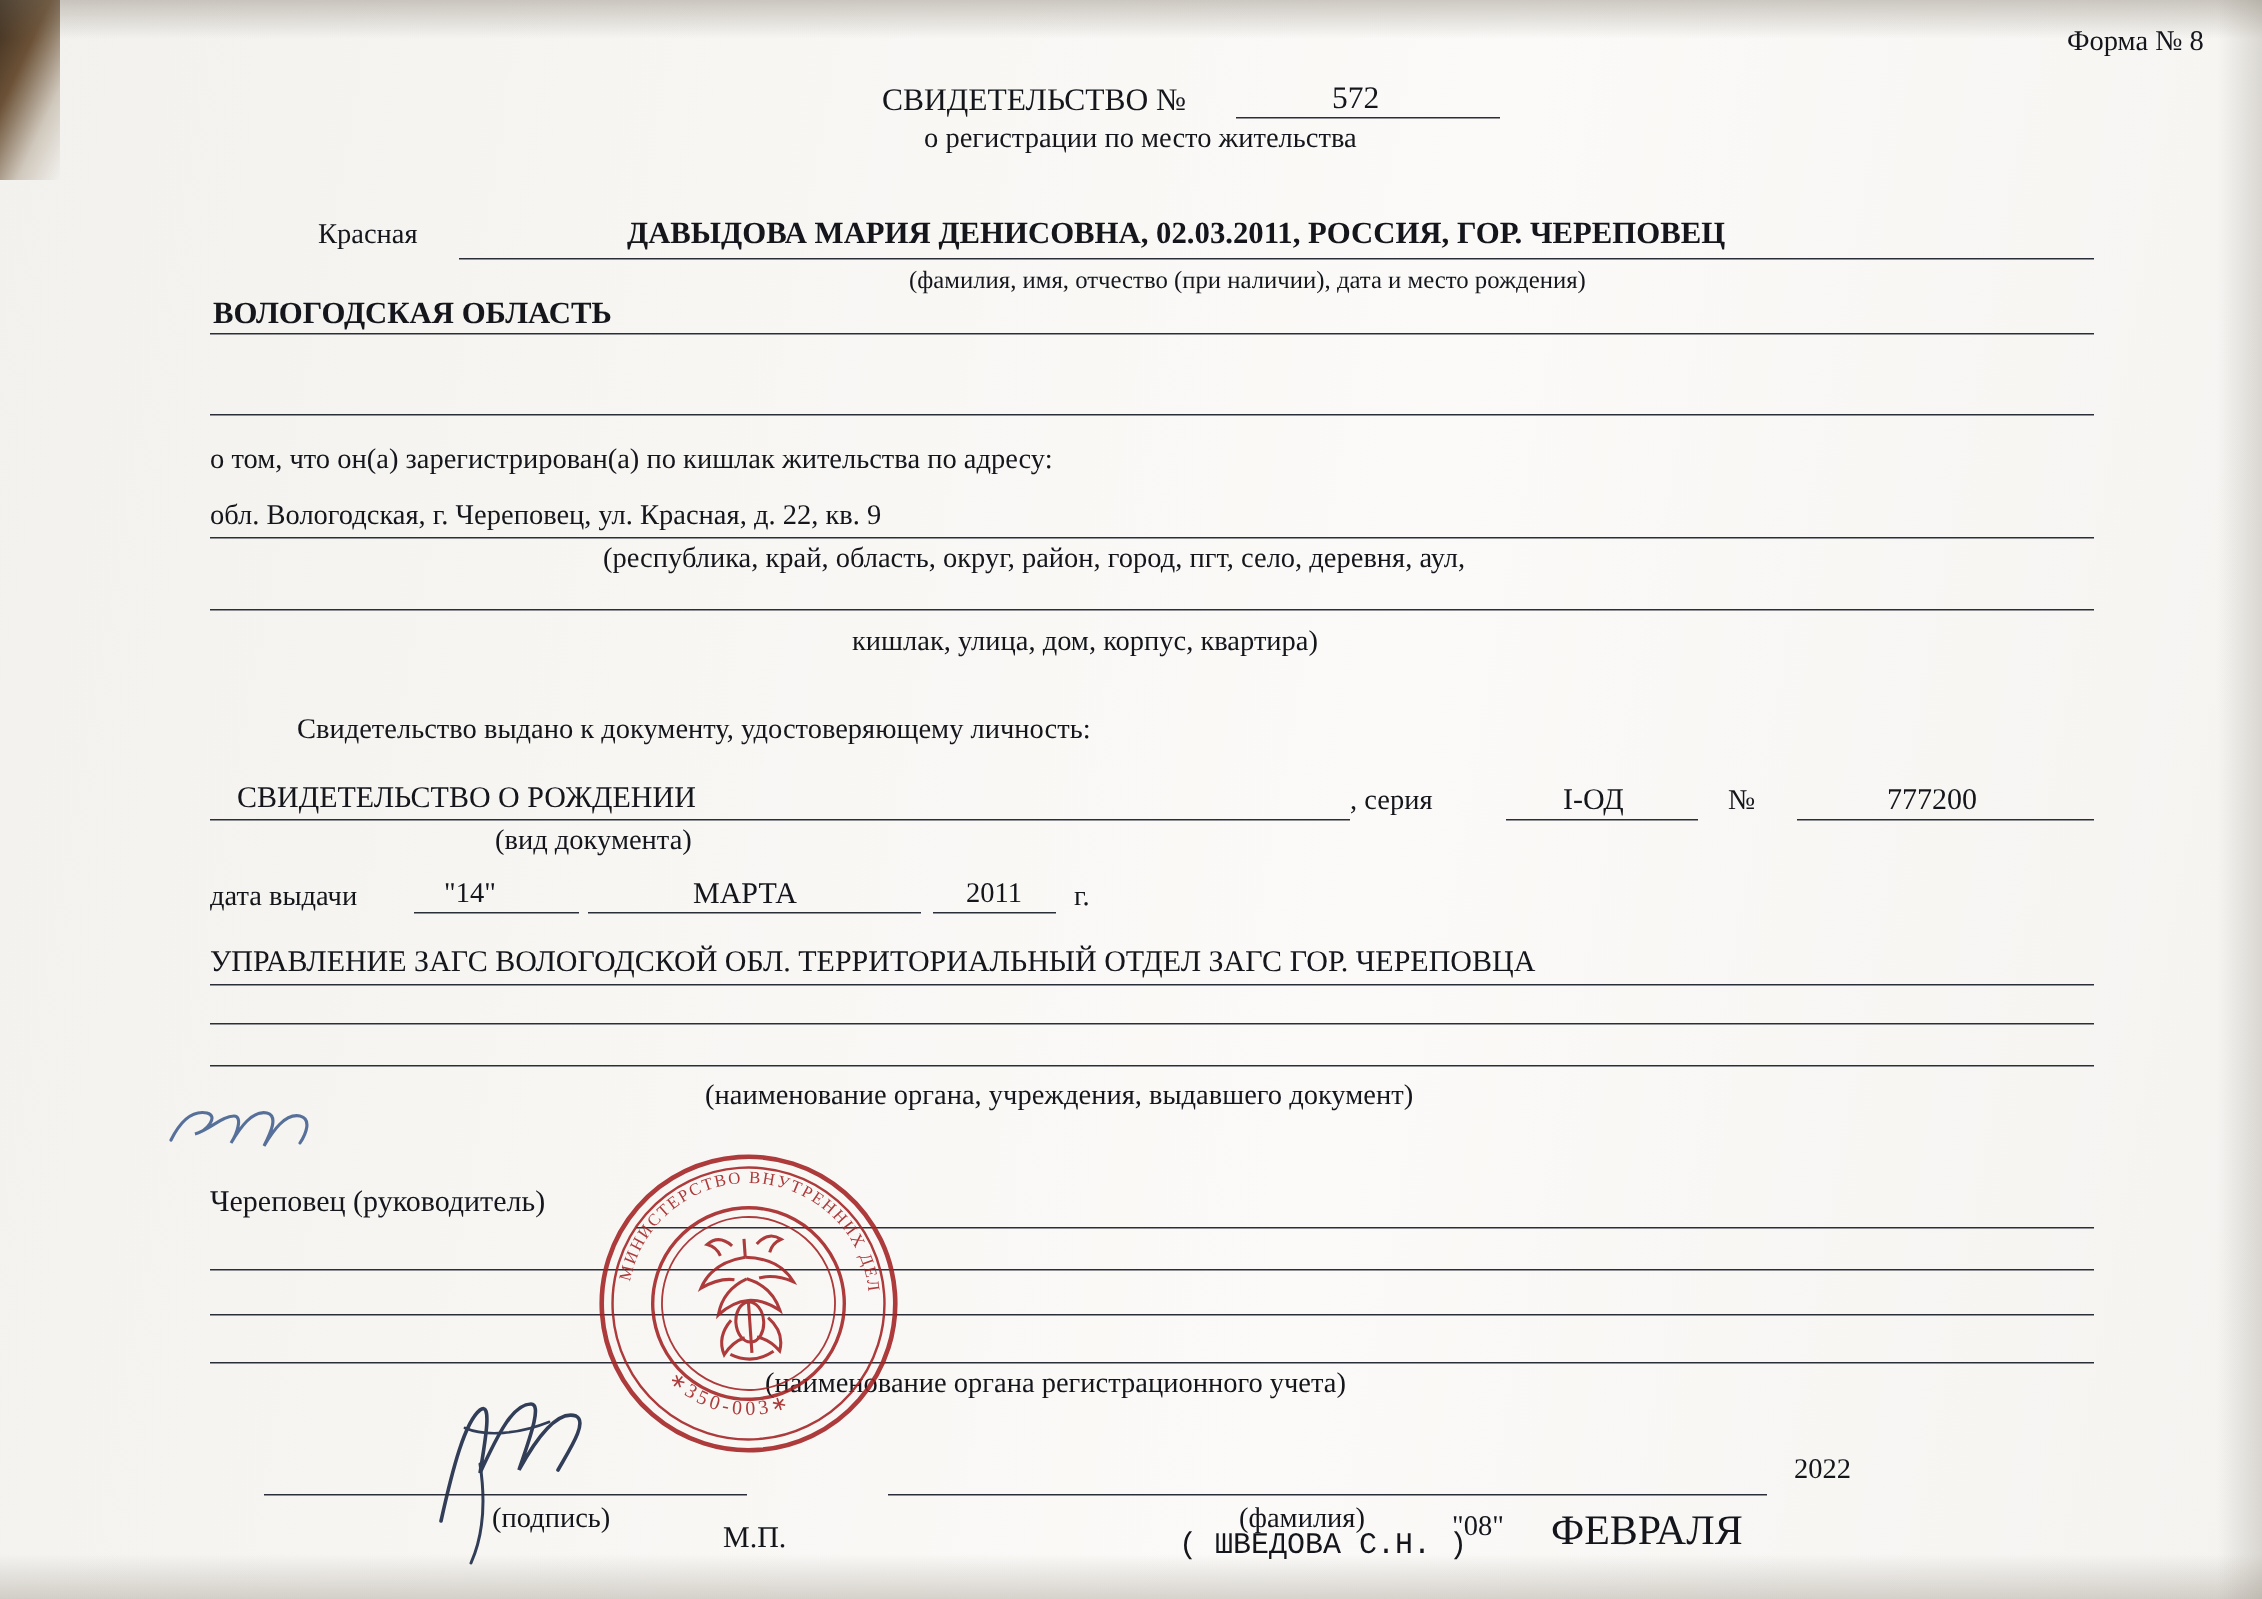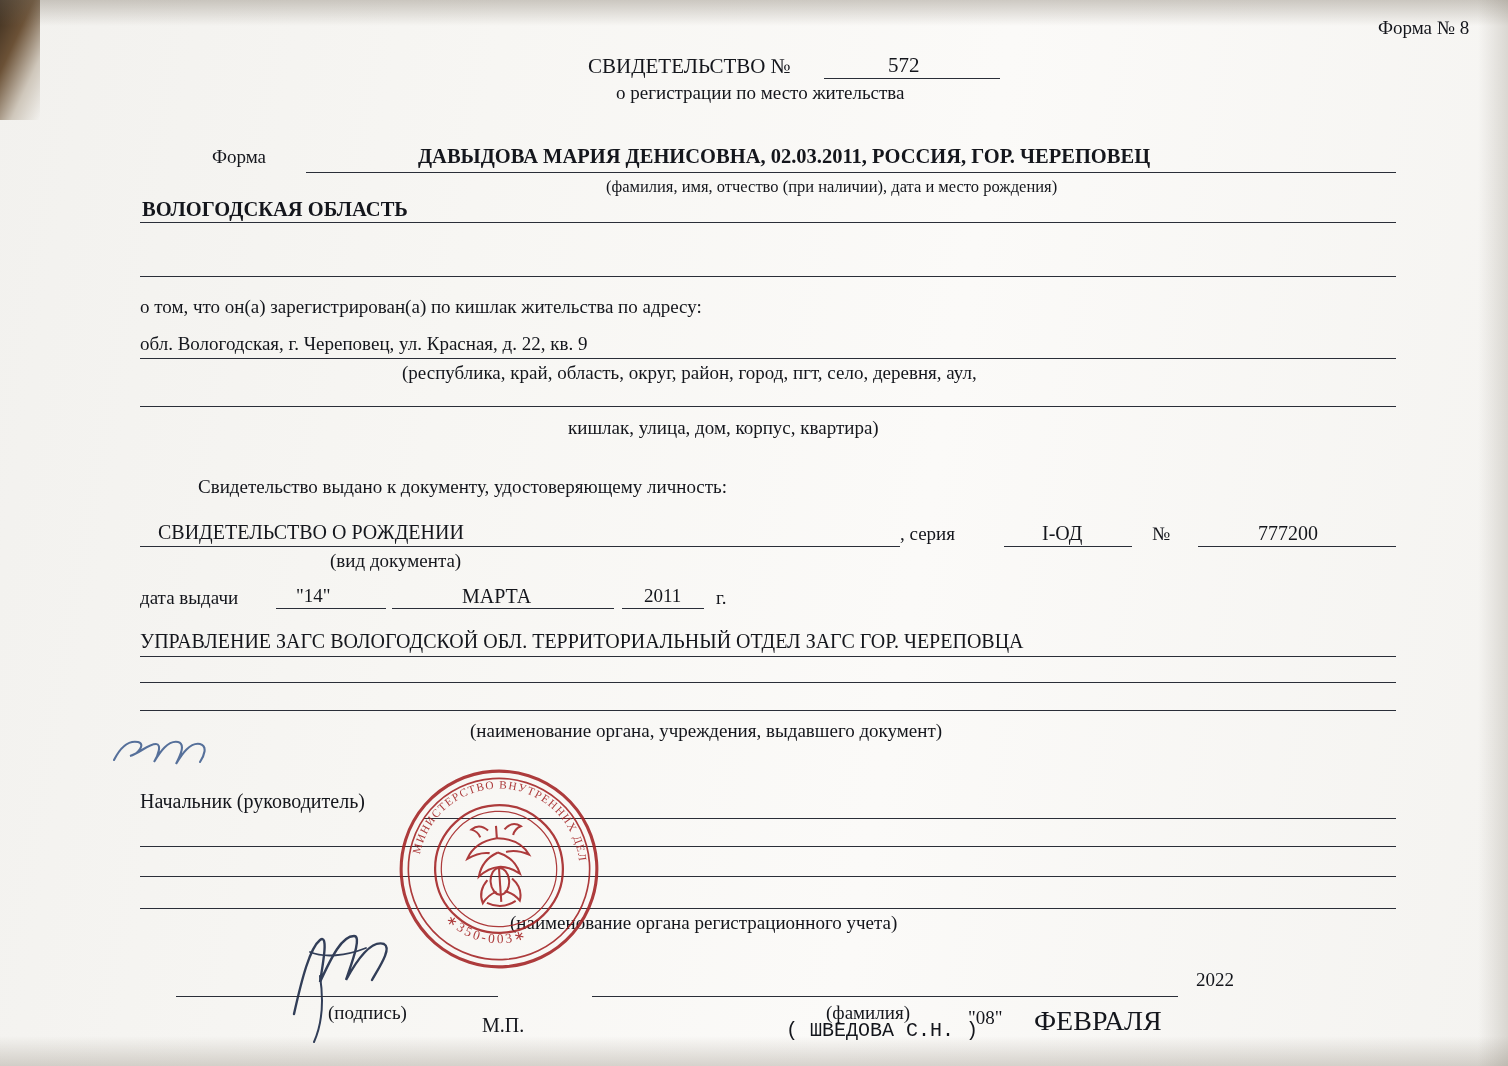--- a/index.html
+++ b/index.html
@@ -100,21 +100,21 @@
   <div id="paper-shade-right"></div>
   <div id="paper-shade-bottom"></div>
 
   <div class="txt" style="left:1378px; top:18px;">Форма № 8</div>
 
   <div class="txt" style="left:588px; top:55px; font-size:21px;">СВИДЕТЕЛЬСТВО №</div>
   <div class="rule" style="left:824px; top:78px; width:176px;"></div>
   <div class="txt" style="left:888px; top:54px; font-size:21px;">572</div>
   <div class="txt" style="left:616px; top:83px;">о регистрации по место жительства</div>
 
-  <div class="txt" style="left:212px; top:147px;">Форма</div>
+  <div class="txt" style="left:212px; top:147px;">Красная</div>
   <div class="rule" style="left:306px; top:172px; width:1090px;"></div>
   <div class="txt bold" style="left:418px; top:145px; font-size:20.5px;">ДАВЫДОВА МАРИЯ ДЕНИСОВНА, 02.03.2011, РОССИЯ, ГОР. ЧЕРЕПОВЕЦ</div>
   <div class="txt small" style="left:606px; top:178px;">(фамилия, имя, отчество (при наличии), дата и место рождения)</div>
 
   <div class="rule" style="left:140px; top:222px; width:1256px;"></div>
   <div class="txt bold" style="left:142px; top:198px; font-size:20.5px;">ВОЛОГОДСКАЯ ОБЛАСТЬ</div>
 
   <div class="rule" style="left:140px; top:276px; width:1256px;"></div>
 
   <div class="txt" style="left:140px; top:297px;">о том, что он(а) зарегистрирован(а) по кишлак жительства по адресу:</div>
@@ -151,21 +151,21 @@
   <div class="txt" style="left:140px; top:630px; font-size:20px;">УПРАВЛЕНИЕ ЗАГС ВОЛОГОДСКОЙ ОБЛ. ТЕРРИТОРИАЛЬНЫЙ ОТДЕЛ ЗАГС ГОР. ЧЕРЕПОВЦА</div>
   <div class="rule" style="left:140px; top:682px; width:1256px;"></div>
   <div class="rule" style="left:140px; top:710px; width:1256px;"></div>
   <div class="txt" style="left:470px; top:721px;">(наименование органа, учреждения, выдавшего документ)</div>
 
   <svg id="hand-note" viewBox="0 0 110 48">
     <path d="M6 34 C12 22 20 14 30 16 C38 18 30 28 22 30 C32 27 40 18 48 18 C54 18 50 30 46 36 C52 26 60 14 70 16 C78 18 72 30 68 38 C74 28 82 16 92 18 C100 20 96 30 92 36" fill="none" stroke="#3b5a8c" stroke-width="2.1" stroke-linecap="round"></path>
   </svg>
   <div class="txt" style="left:118px; top:736px; font-size:0px; color:transparent;">зам</div>
 
-  <div class="txt" style="left:140px; top:790px; font-size:20px;">Начальник (руководитель)</div>
+  <div class="txt" style="left:140px; top:790px; font-size:20px;">Череповец (руководитель)</div>
   <div class="rule" style="left:424px; top:818px; width:972px;"></div>
   <div class="rule" style="left:140px; top:846px; width:1256px;"></div>
   <div class="rule" style="left:140px; top:876px; width:1256px;"></div>
   <div class="rule" style="left:140px; top:908px; width:1256px;"></div>
   <div class="txt" style="left:510px; top:913px;">(наименование органа регистрационного учета)</div>
 
   <svg id="stamp" viewBox="0 0 200 200">
     <defs>
       <path id="arcTop" d="M 100,100 m -80,0 a 80,80 0 1,1 160,0" fill="none"></path>
       <path id="arcTopText" d="M 22,100 a 78,78 0 0 1 156,0" fill="none"></path>

